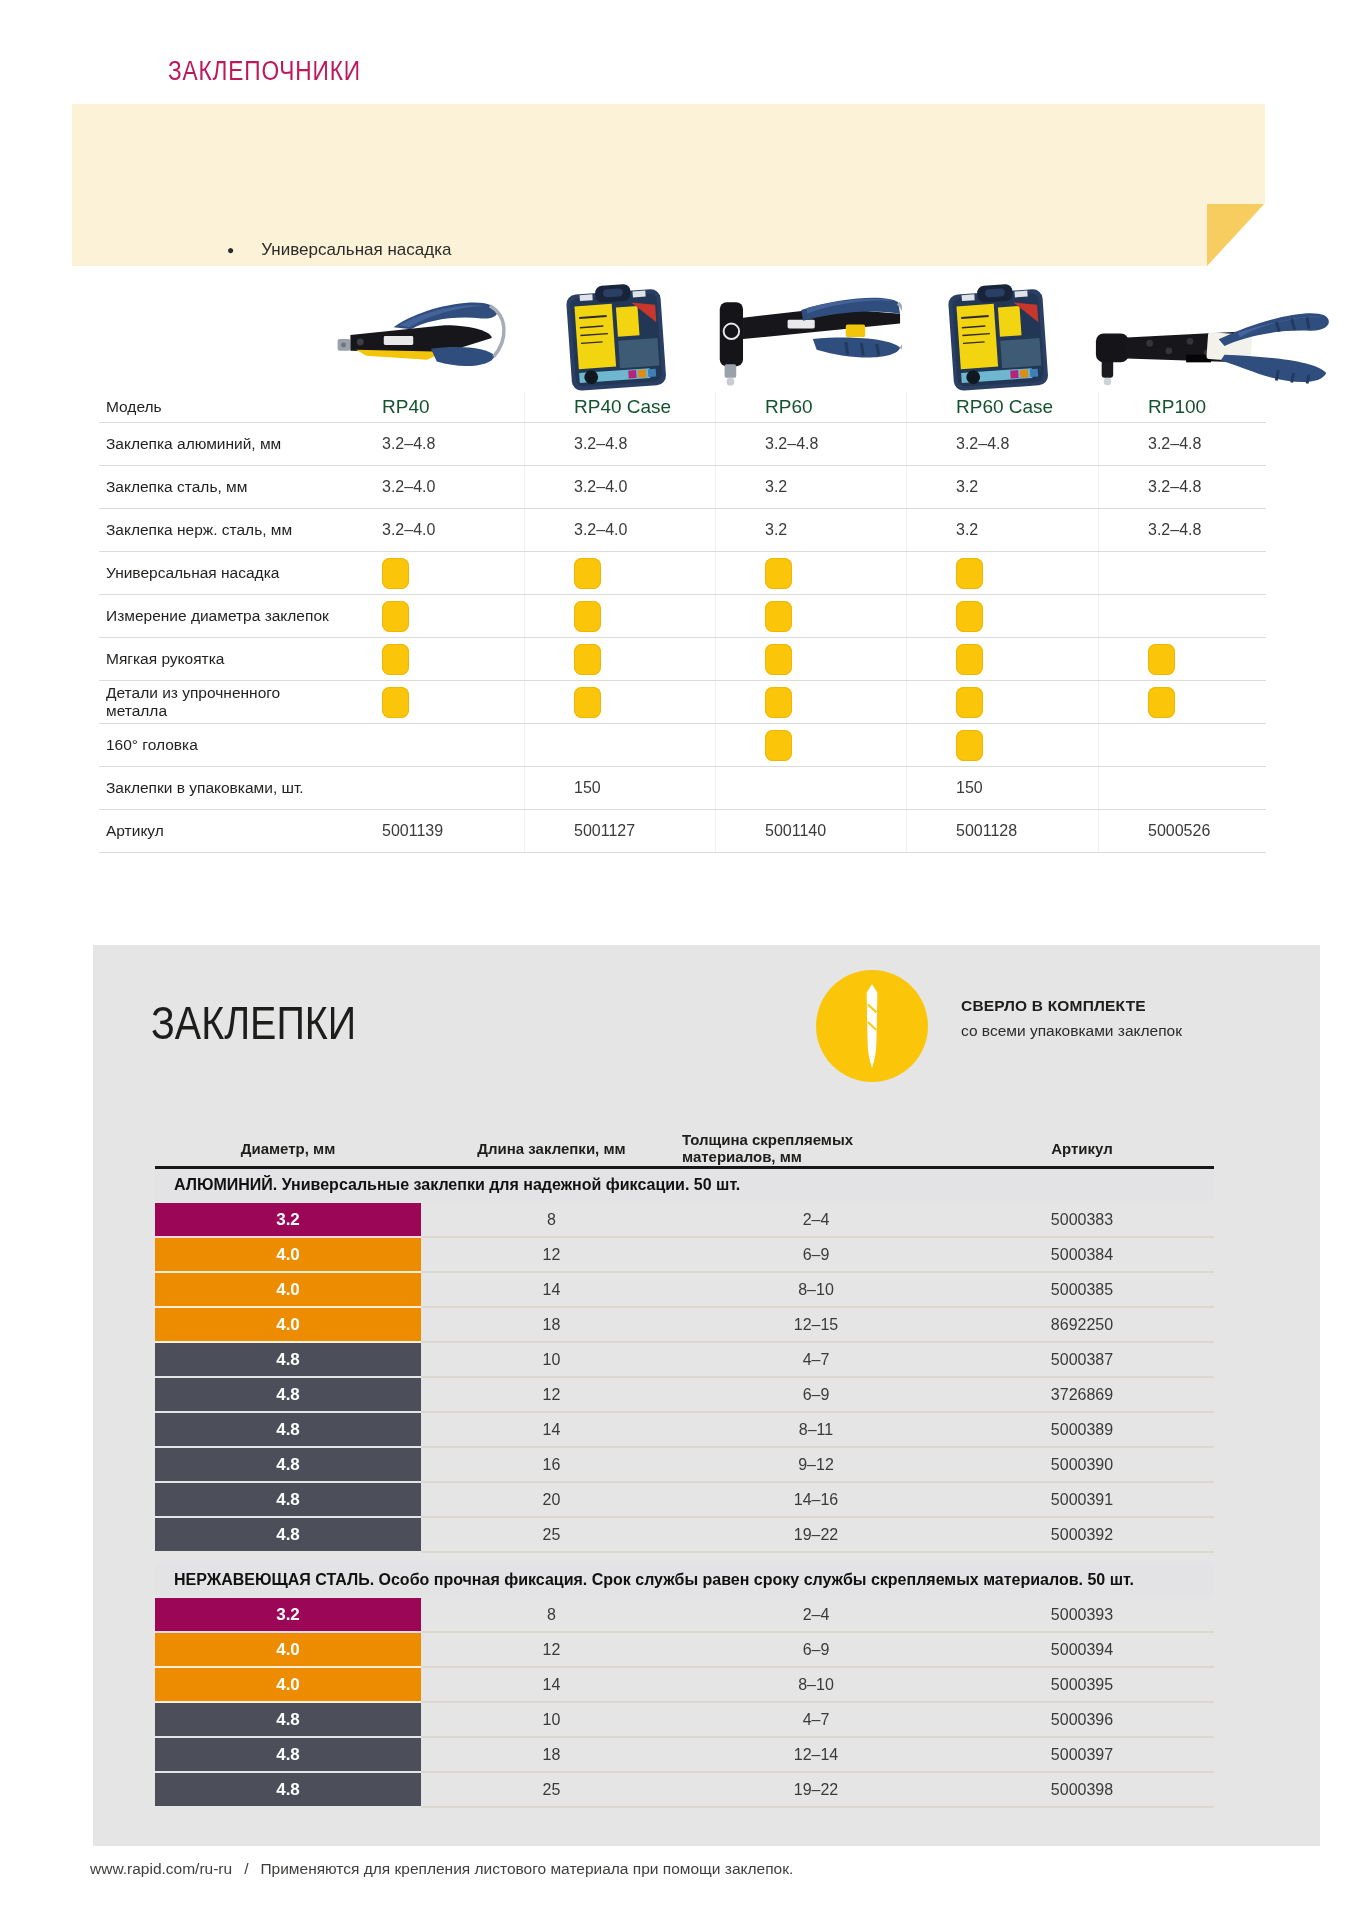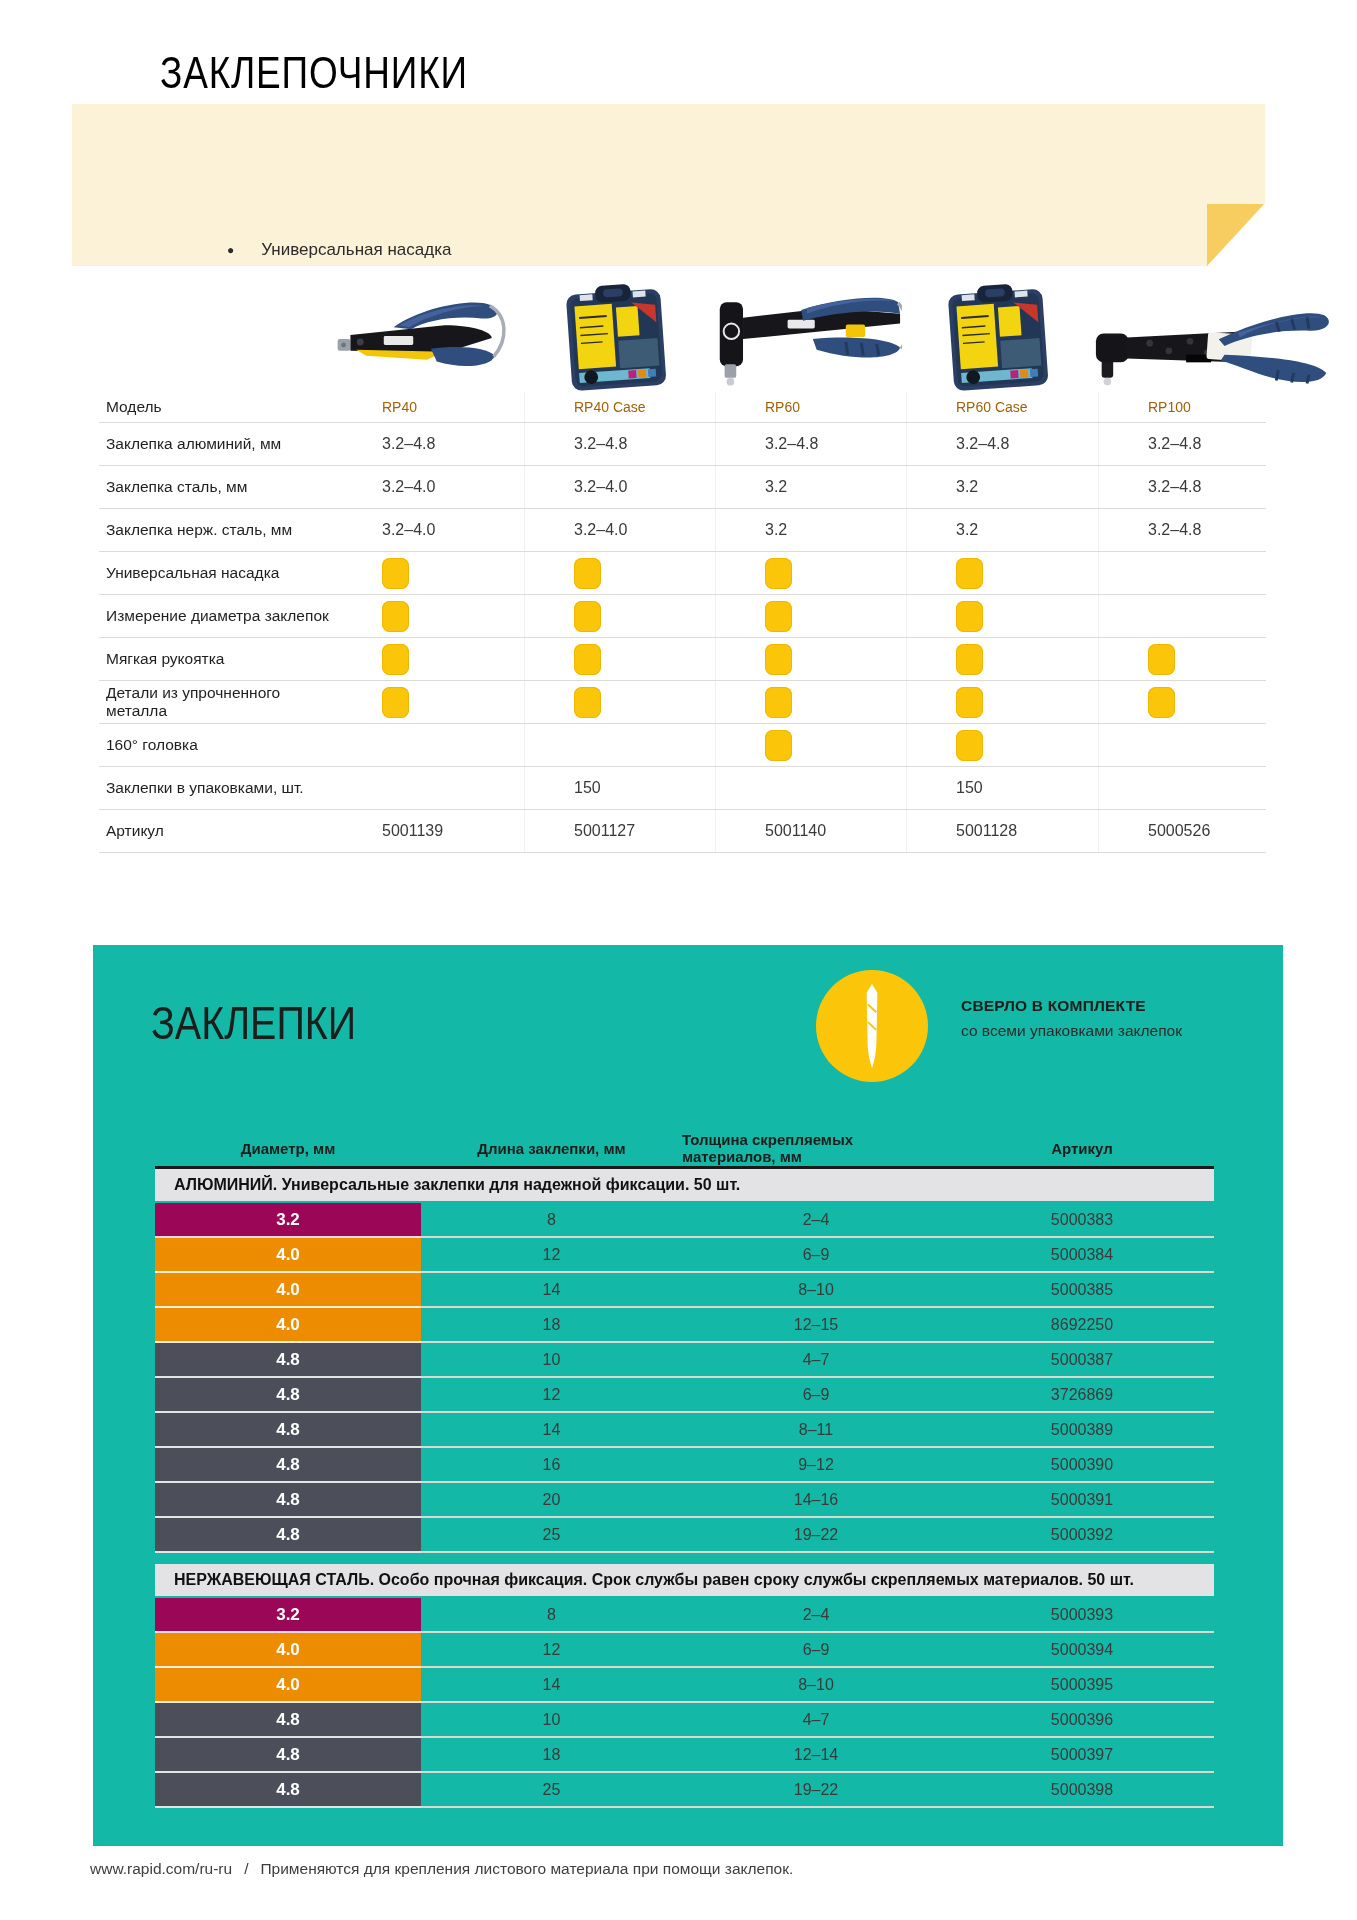--- a/index.html
+++ b/index.html
@@ -3,21 +3,21 @@
 <meta charset="utf-8">
 <style>
   html,body{margin:0;padding:0;}
   body{
     width:1357px;height:1920px;position:relative;background:#ffffff;
     font-family:"Liberation Sans", sans-serif;color:#1d1d1b;overflow:hidden;
   }
   .condensed{display:inline-block;transform:scaleX(.84);transform-origin:0 50%;white-space:nowrap;}
 
   
-  .page-title{position:absolute;left:156px;top:44px;margin:4px;font-size:44px;font-weight:300;letter-spacing:1px;color:#000000;}
+  .page-title{position:absolute;left:156px;top:44px;margin:12px;font-size:27px;font-weight:300;letter-spacing:1px;color:#be185d;}
 
   
   .banner{position:absolute;left:72px;top:104px;width:1193px;height:162px;background:#FCF2D8;
     clip-path:polygon(0 0,1193px 0,1193px 100px,1135px 162px,0 162px);}
   .banner-fold{position:absolute;left:1207px;top:204px;width:57px;height:62px;background:#F8CD60;
     clip-path:polygon(0 0,100% 0,0 100%);}
   .banner-list{position:absolute;left:155px;top:136px;margin:0;padding:0;list-style:none;font-size:17px;color:#2b2b2b;}
   .banner-list li{display:flex;align-items:flex-start;margin-bottom:12px;}
   .bullet{font-size:12px;line-height:20px;margin-right:27px;color:#2b2b2b;}
 
@@ -29,25 +29,25 @@
 
   
   .spec-table{position:absolute;left:99px;top:392px;width:1167px;}
   .spec-row{display:grid;grid-template-columns:234px 191px 191px 191px 192px 168px;align-items:center;
     height:42px;border-bottom:1px solid #dbdbd8;}
   .spec-row.model-row{height:30px;}
   .spec-cell{height:100%;display:flex;align-items:center;}
   .spec-label{padding-left:7px;font-size:15.5px;color:#1f1f1e;}
   .spec-val{padding-left:49px;font-size:16px;color:#3a3a3a;}
   .spec-row .spec-val:nth-child(n+3){border-left:1px solid rgba(0,0,0,0.055);}
-  .model-row .spec-val{font-size:14px;color:#a16207;text-align:right;}
+  .model-row .spec-val{font-size:19px;color:#14532d;text-align:right;}
   .check{width:27px;height:31px;border-radius:8px;background:#FBC609;box-shadow:inset 0 0 0 1px #eeb705;}
 
   
-  .rivets-section{position:absolute;left:93px;top:945px;width:1190px;height:901px;background:#14b8a6;}
+  .rivets-section{position:absolute;left:93px;top:945px;width:1190px;height:901px;background:#e5e5e5;padding-left:37px;}
   .rivets-title{position:absolute;left:58px;top:50px;margin:0;font-size:47px;font-weight:300;color:#1d1d1b;}
   .badge-circle{position:absolute;left:723px;top:25px;width:112px;height:112px;border-radius:50%;
     background:#FBC609;display:flex;align-items:center;justify-content:center;}
   .badge-text{position:absolute;left:868px;top:52px;}
   .badge-title{margin:0;font-size:15.5px;font-weight:bold;color:#1d1d1b;letter-spacing:.2px;}
   .badge-subtitle{margin:7px 0 0 0;font-size:15.5px;color:#2b2b2b;}
 
   .rivets-table{position:absolute;left:62px;top:185px;width:1059px;}
   .rt-header{display:grid;grid-template-columns:266px 261px 268px 264px;height:36px;align-items:center;}
   .rt-header .rt-h{justify-content:center;display:flex;font-size:15px;font-weight:bold;color:#1d1d1b;}

